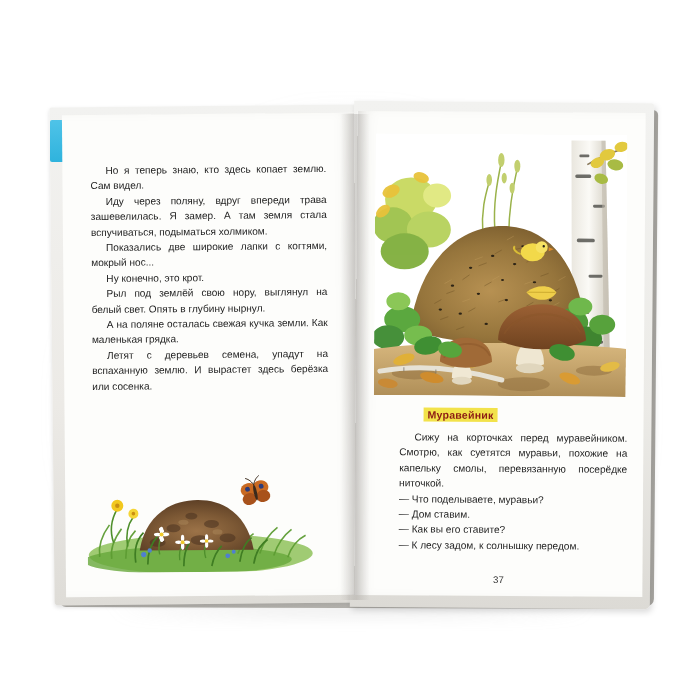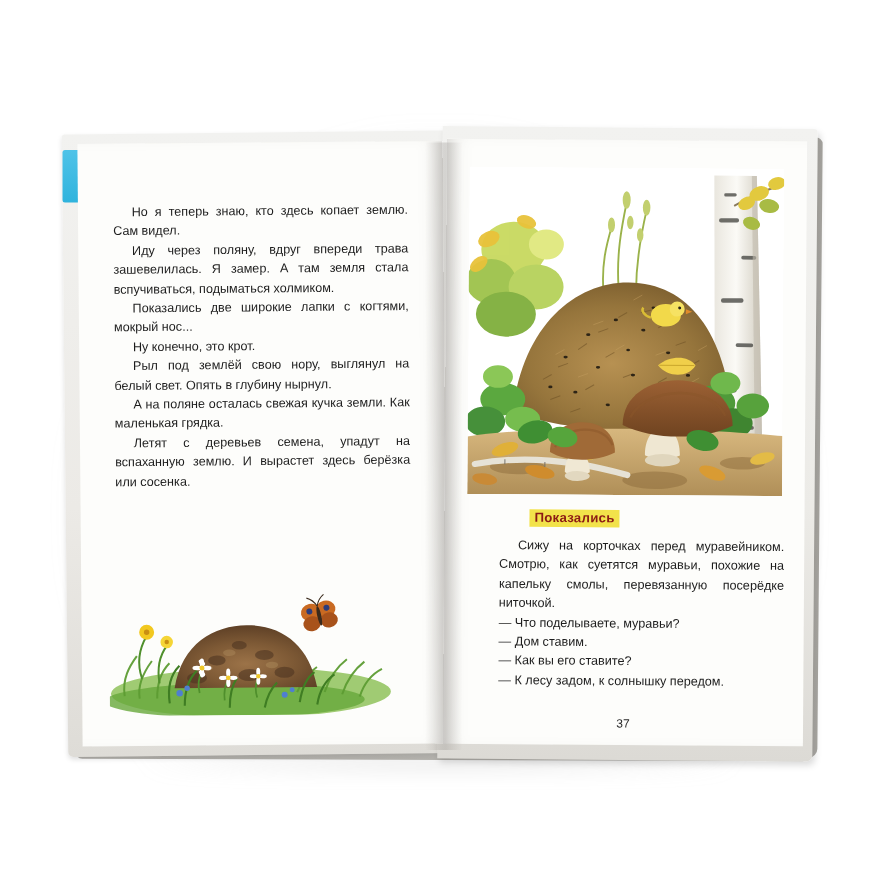--- a/index.html
+++ b/index.html
@@ -544,21 +544,21 @@
           </g>
 
           <g>
             <ellipse cx="54" cy="212" rx="14" ry="9" fill="#3f8f33" transform="rotate(-12 54 212)"></ellipse>
             <ellipse cx="76" cy="216" rx="12" ry="8" fill="#56a53c" transform="rotate(10 76 216)"></ellipse>
             <ellipse cx="188" cy="218" rx="13" ry="8" fill="#3f8f33" transform="rotate(14 188 218)"></ellipse>
           </g>
         </svg>
       </div>
 
-      <div class="section-head">Показались</div>
+      <div class="section-head">Муравейник</div>
 
       <div class="col right-col">
         <p class="ind">Сижу на корточках перед муравейником. Смотрю, как суетятся муравьи, похожие на капельку смолы, перевязанную посерёдке ниточкой.</p>
         <p class="dash-line">— Что поделываете, муравьи?</p>
         <p class="dash-line">— Дом ставим.</p>
         <p class="dash-line">— Как вы его ставите?</p>
         <p class="dash-line">— К лесу задом, к солнышку передом.</p>
       </div>
 
       <div class="page-number">37</div>

